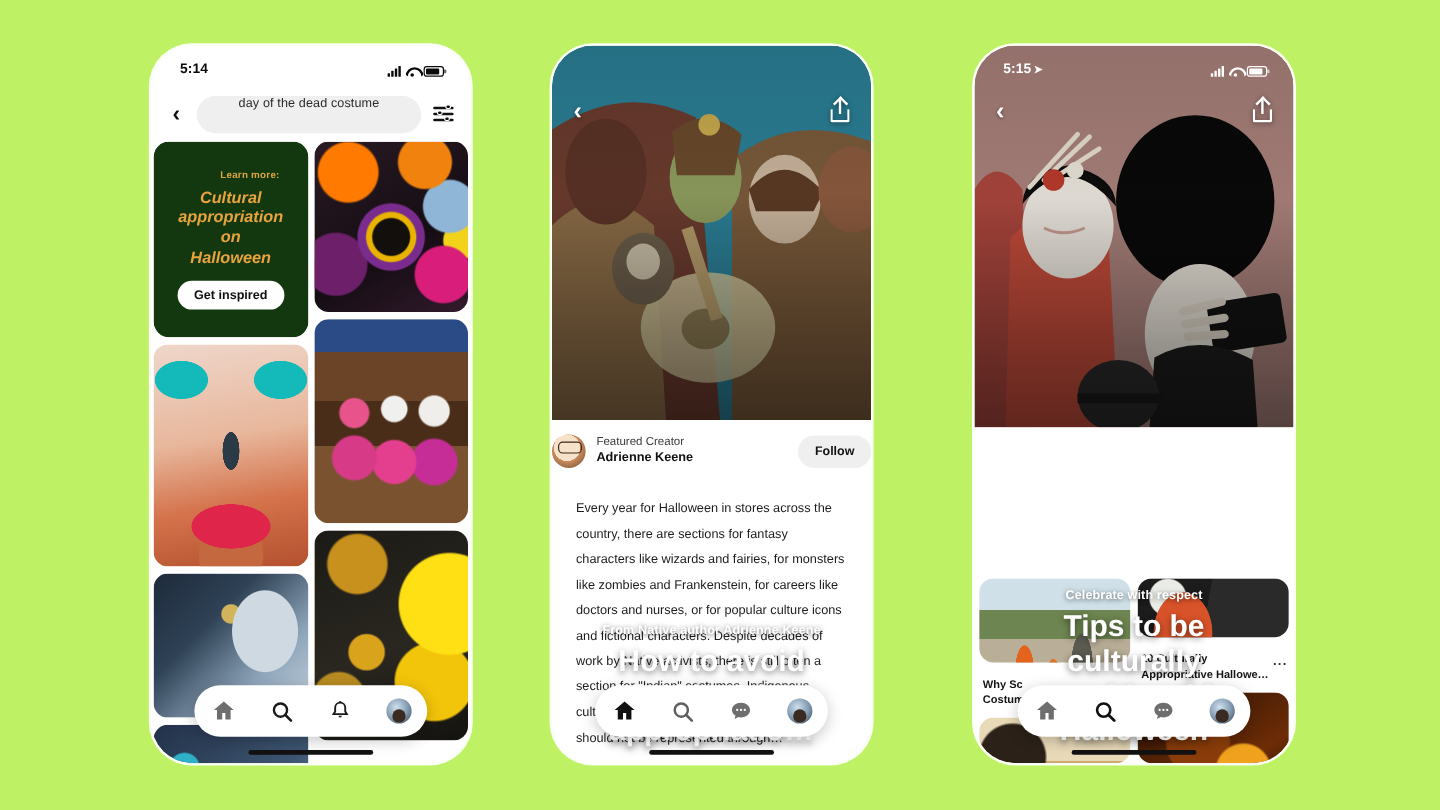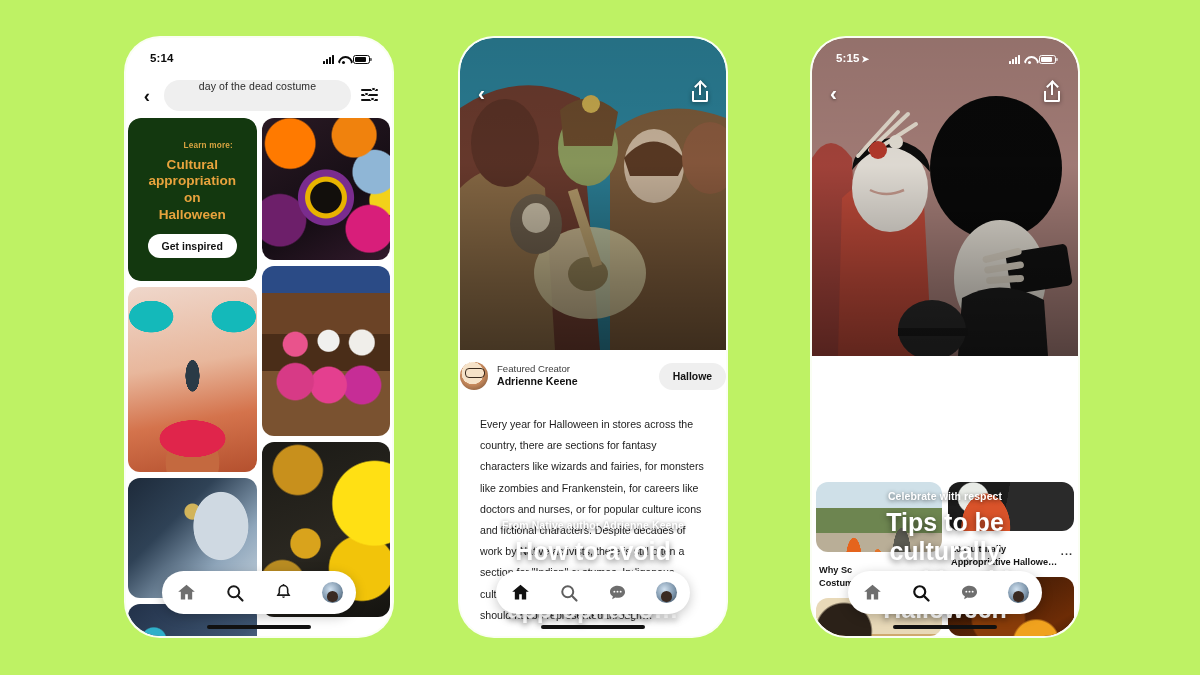--- a/index.html
+++ b/index.html
@@ -98,21 +98,21 @@
   .p1-col.left { padding-left: 2px; }
   .p1-col.right { padding-right: 2px; }
   .pin { border-radius: 12px; overflow: hidden; position: relative; flex: none; }
 
   .promo-card {
     background: #13380f; border-radius: 13px; height: 163px;
     display: flex; flex-direction: column; align-items: center; justify-content: center;
     padding: 12px 10px; text-align: center;
   }
   .promo-learn { color: #d9a441; font-size: 8.2px; font-weight: bold; margin-bottom: 7px; letter-spacing: .2px; margin-left: 32px; }
-  .promo-title { color: #e8a33d; font-size: 13.6px; font-weight: bold; line-height: 1.22; }
+  .promo-title { color: #e8a33d; font-size: 13.6px; font-style: italic; font-weight: bold; line-height: 1.22; }
   .promo-btn {
     margin-top: 11px; background: #fff; color: #111; border-radius: 16px;
     padding: 6px 14px; font-size: 10.5px; font-weight: bold;
   }
 
   
   .img-marigold {
     height: 142px;
     background:
       radial-gradient(circle at 50% 56%, #120f0c 0 15%, rgba(18,15,12,0) 16%),
@@ -393,21 +393,21 @@
         <div class="hero-kicker">From Native author Adrienne Keene</div>
         <div class="hero-title">How to avoid cultural appropriatio…</div>
       </div>
 
       <div class="creator-bar">
         <div class="creator-av"></div>
         <div class="creator-meta">
           <div class="creator-label">Featured Creator</div>
           <div class="creator-name">Adrienne Keene</div>
         </div>
-        <div class="follow-btn">Hallowe</div>
+        <div class="follow-btn">Follow</div>
       </div>
 
       <div class="article-body">
         <p>Every year for Halloween in stores across the country, there are sections for fantasy characters like wizards and fairies, for monsters like zombies and Frankenstein, for careers like doctors and nurses, or for popular culture icons and fictional characters. Despite decades of work by Native activists, there is still often a section for "Indian" costumes. Indigenous cultures and people are not costumes and should not be represented through…</p>
       </div>
 
       <div class="botnav">
         <div class="navicon">
           <svg width="21" height="21" viewBox="0 0 24 24">
               <path fill="#111" d="M12 3 2.5 11h3v9h5v-6h3v6h5v-9h3z"></path>

